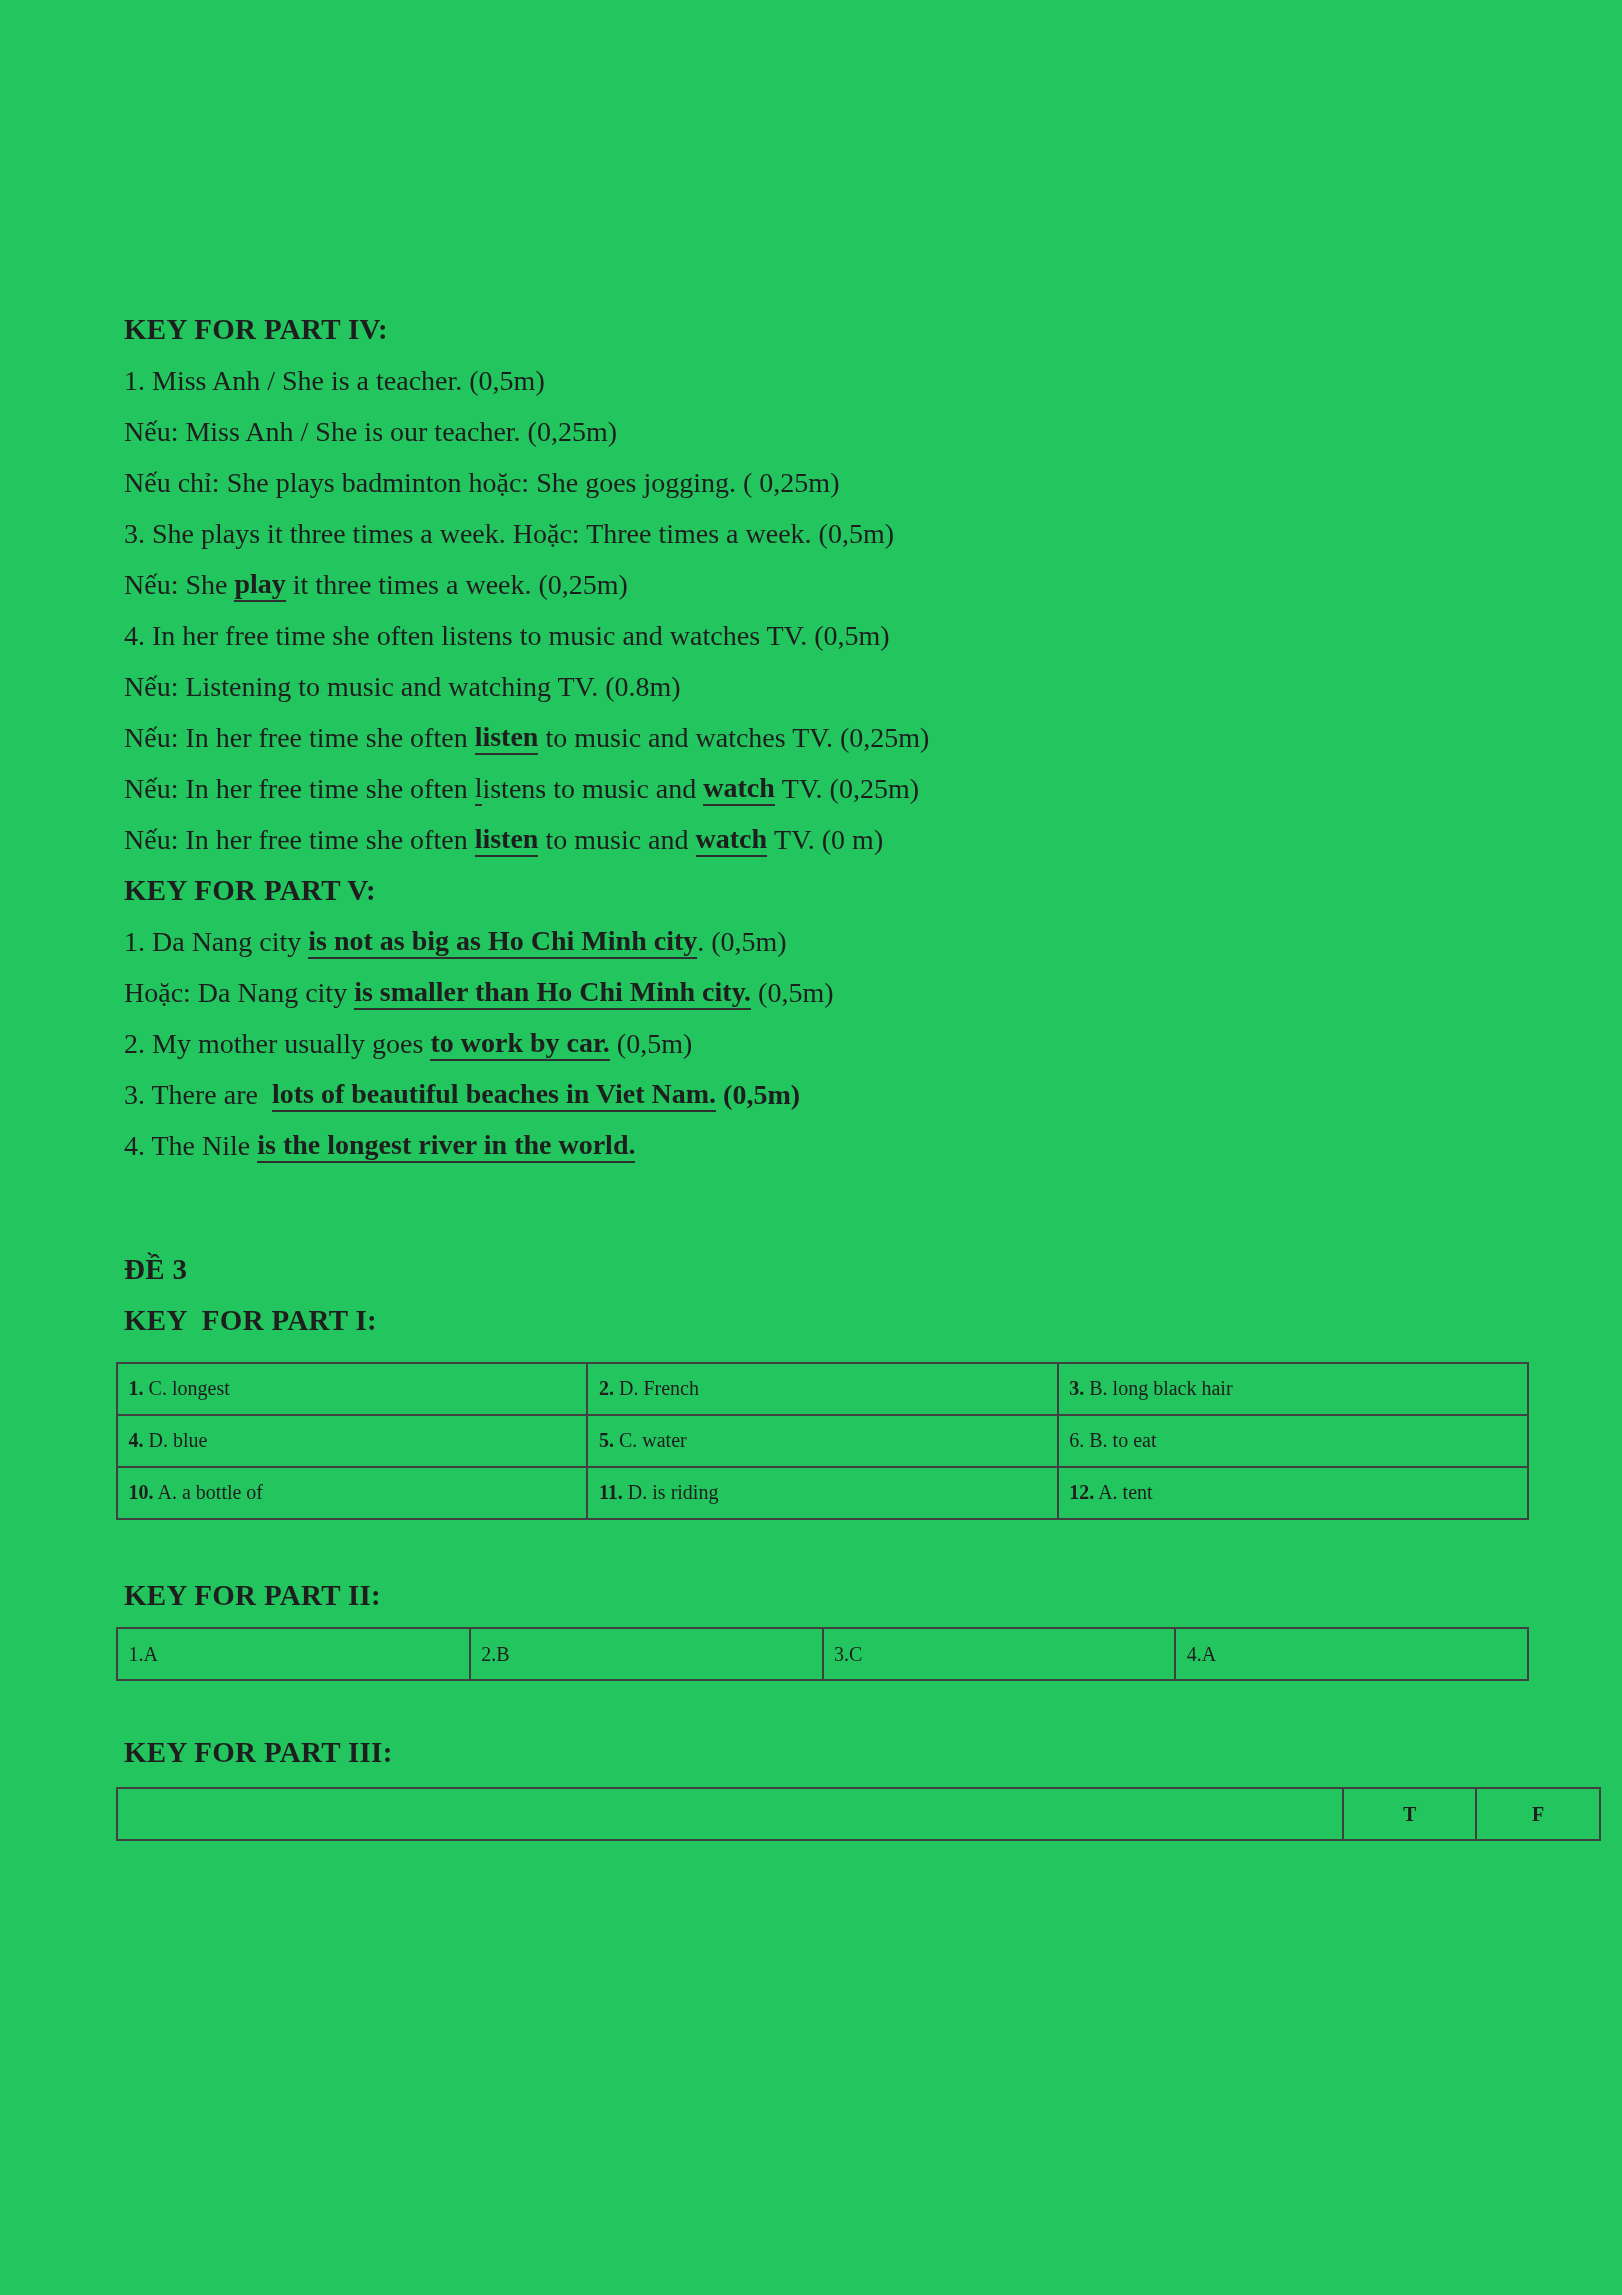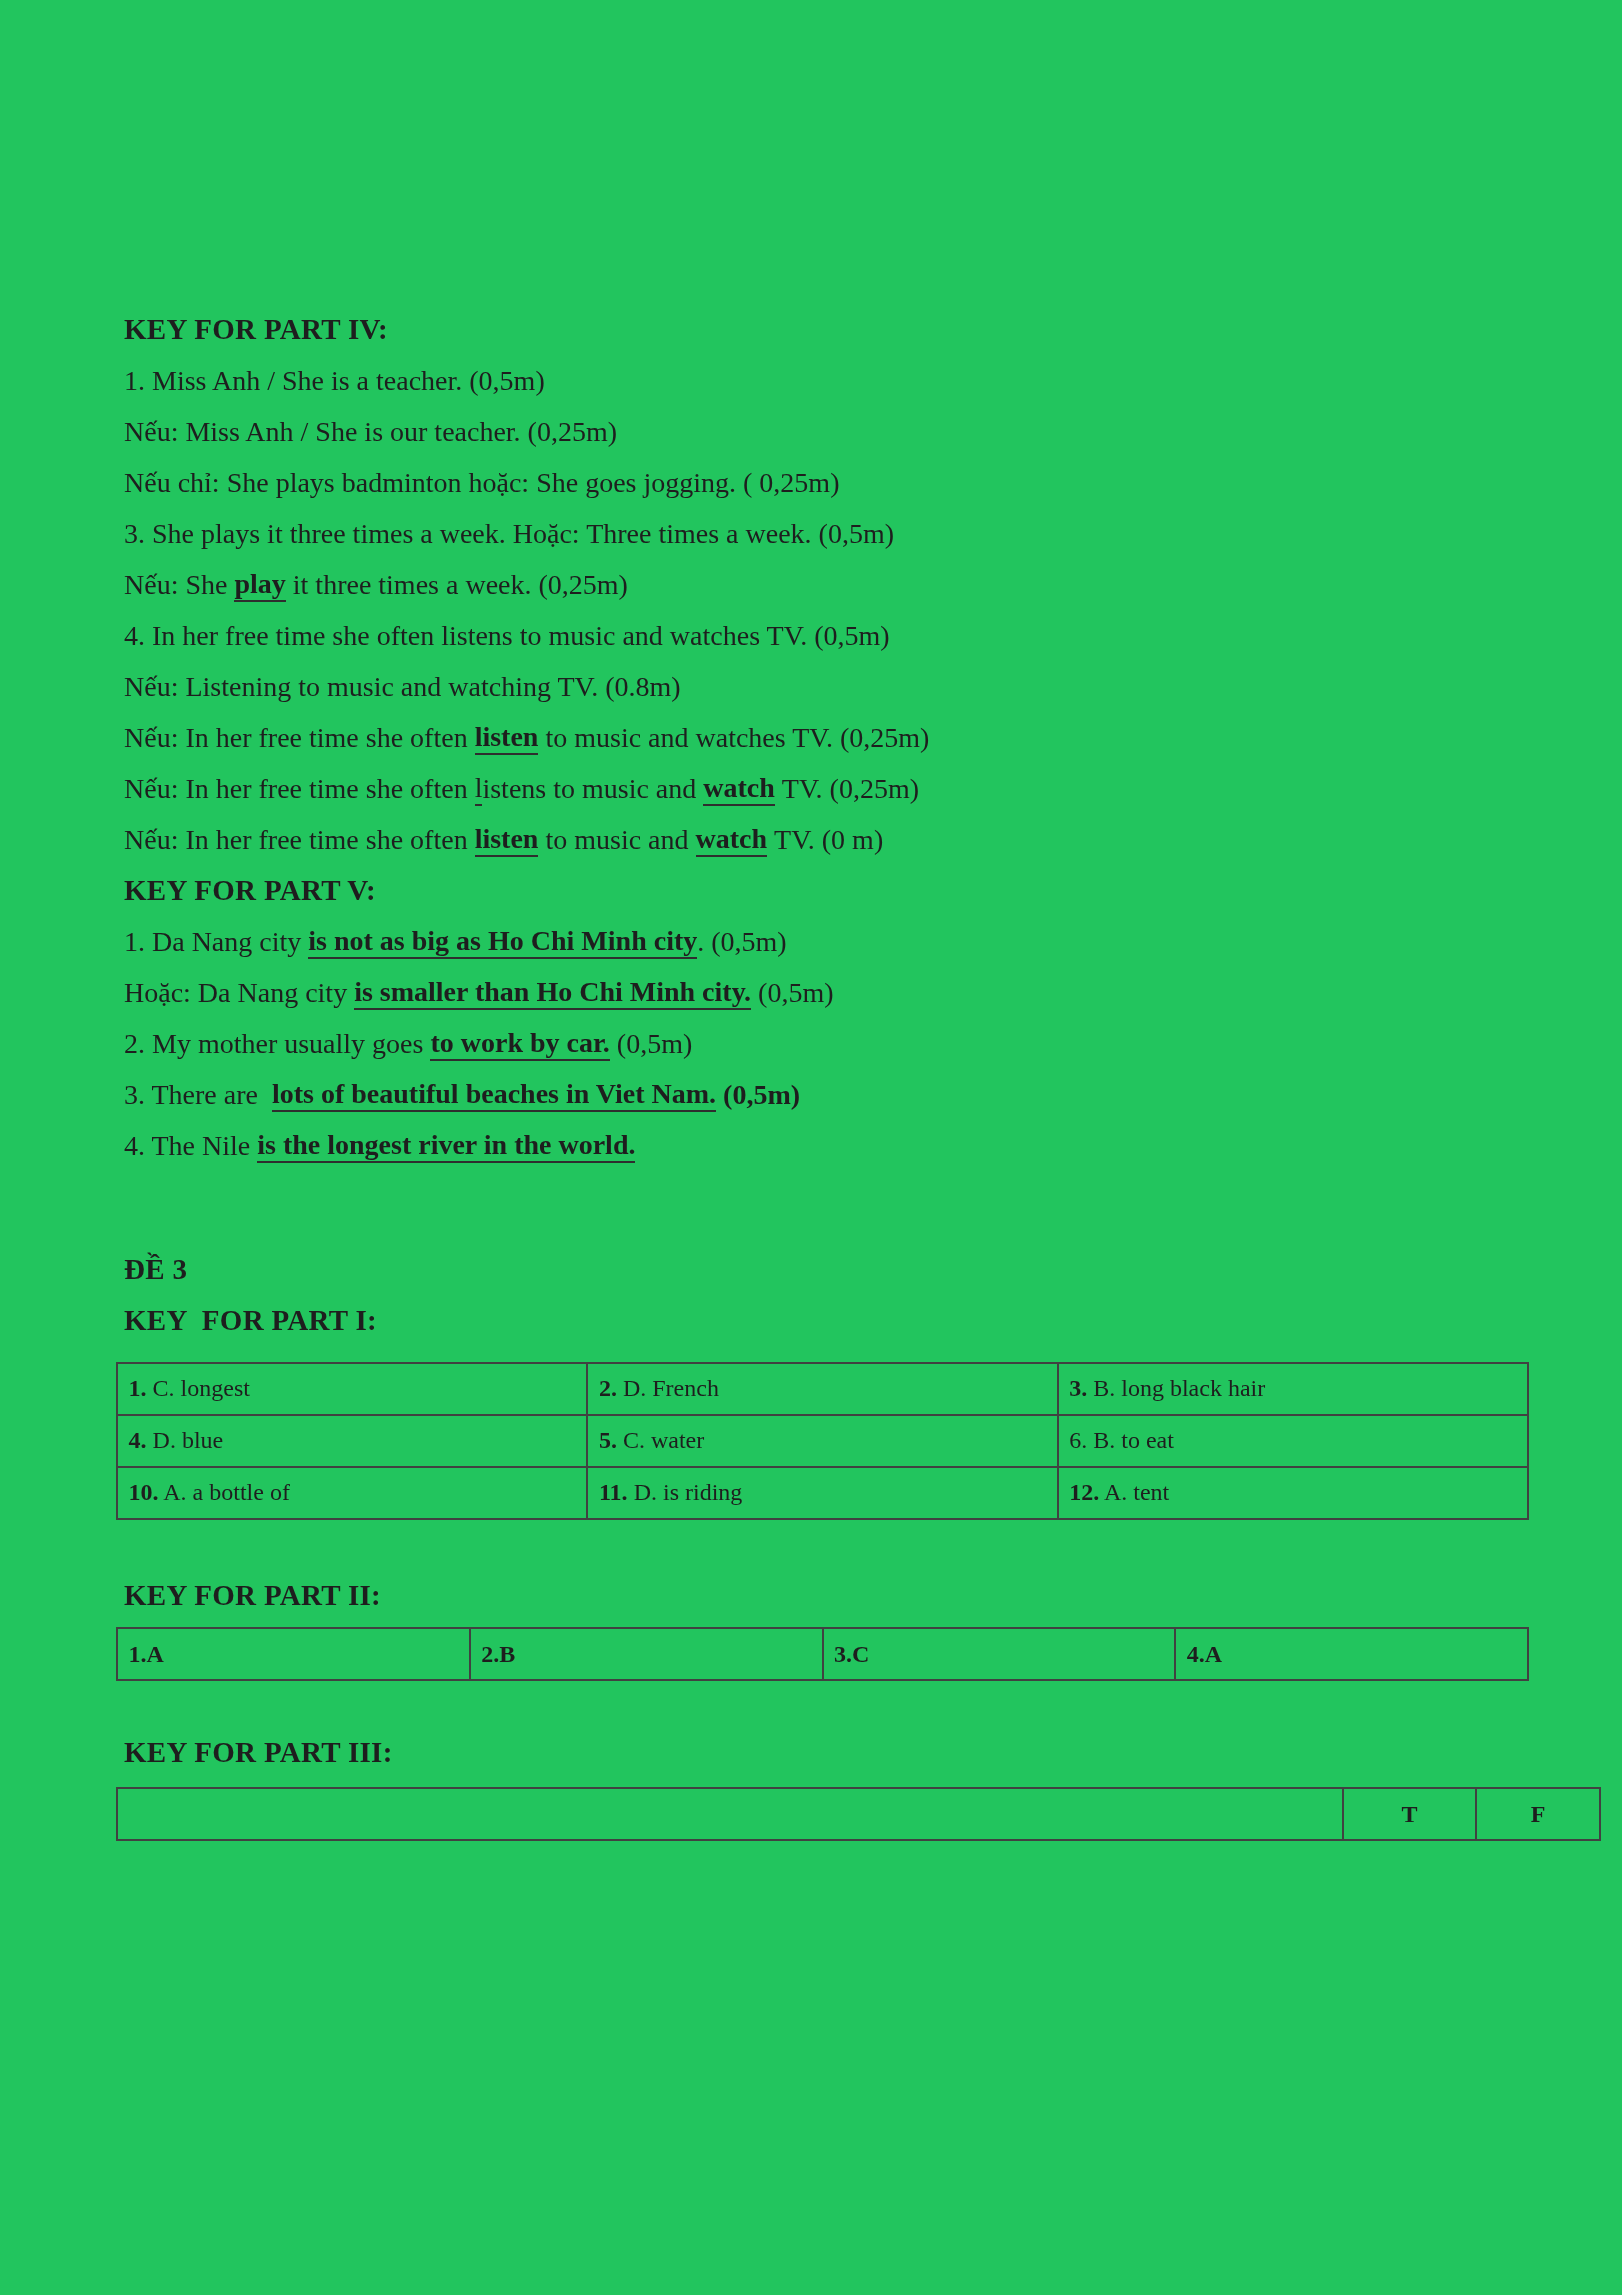--- a/index.html
+++ b/index.html
@@ -20,28 +20,28 @@
   .bu { font-weight:bold; border-bottom:2.6px solid #2e2e2e; }
   .sp-a { height:73px; }
   .sp-b { height:50px; }
   .sp-c { height:46px; }
   table { border-collapse:collapse; table-layout:fixed; margin-left:-7.9px; }
   td {
     border:2px solid #414141;
     height:50px;
     padding:0 10.5px;
     vertical-align:middle;
-    font-size:24px;
+    font-size:20px;
     overflow:hidden;
   }
   .num { font-weight:bold; }
   .tbl1 { width:1413px; margin-top:15.7px; }
   .tbl1 td { width:33.33%; }
   .tbl2 { width:1413px; margin-top:6.5px; }
-  .tbl2 td { width:25%; font-weight:bold;margin-left:20px; }
+  .tbl2 td { width:25%; font-weight:normal;margin-left:20px; }
   .tbl3 { width:1413px; margin-top:9.2px; }
   .tbl3 .cell-blank { width:1203px; }
   .tbl3 .cell-t { width:110px; text-align:center; font-weight:bold; }
   .tbl3 .cell-f { width:101px; text-align:center; font-weight:bold; }
 </style>
 </head>
 <body>
 
 <div class="page">
   <div class="content">

